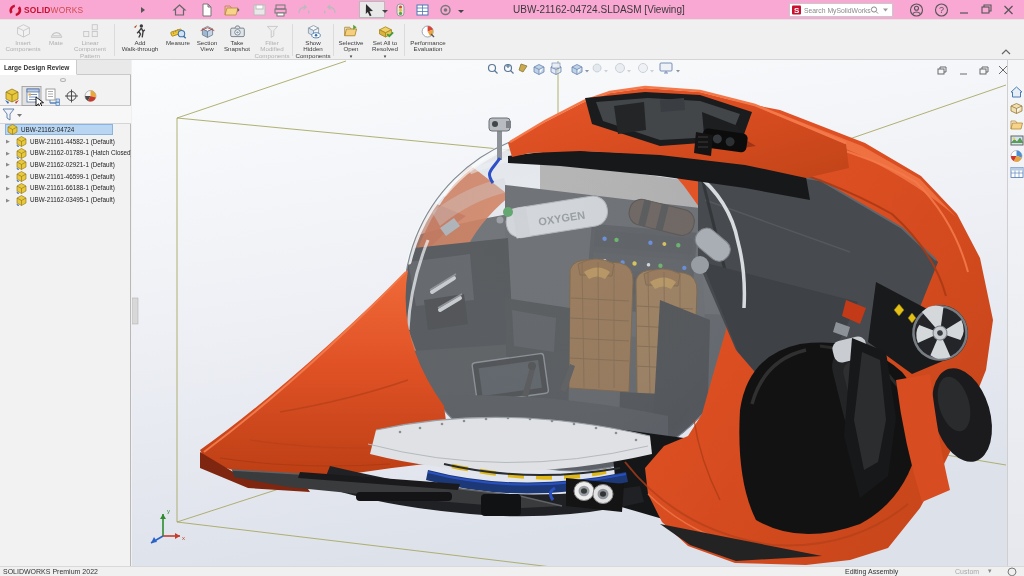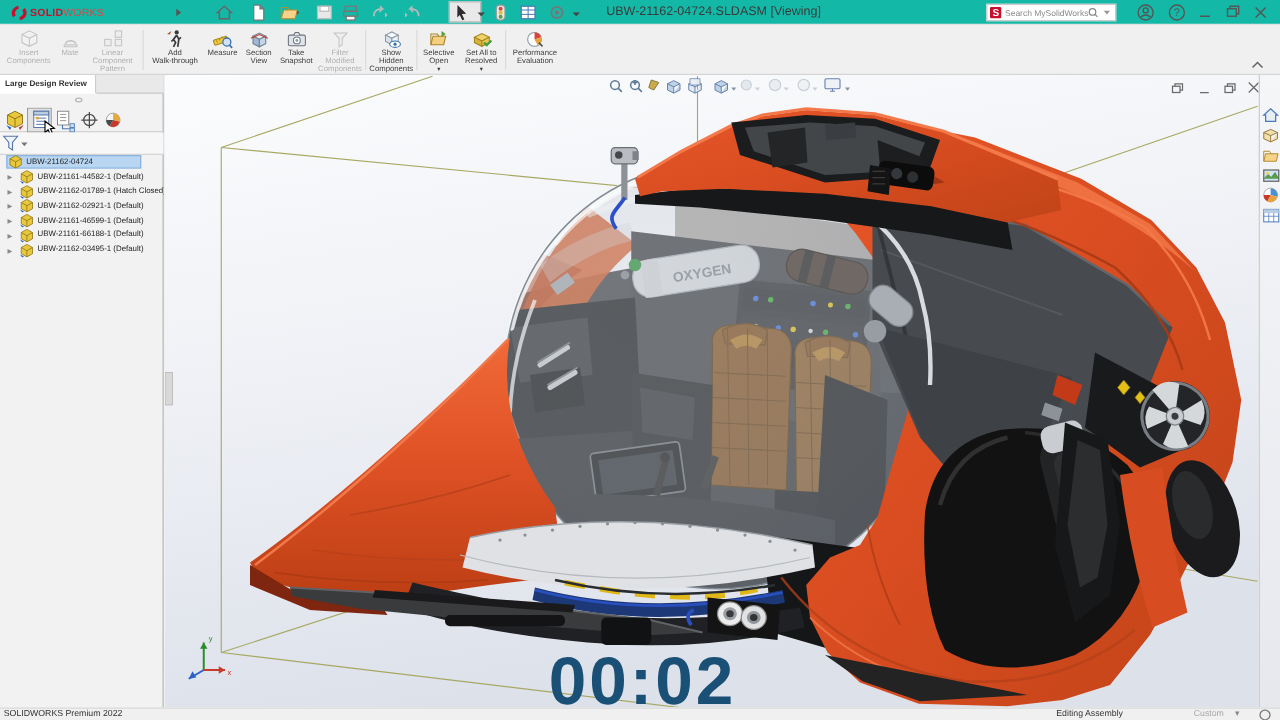--- a/index.html
+++ b/index.html
@@ -1,22 +1,22 @@
 <!DOCTYPE html>
 <html><head>
 <meta charset="utf-8">
 <style>
 * { margin:0; padding:0; box-sizing:border-box; }
 html,body { width:1024px; height:576px; overflow:hidden; font-family:"Liberation Sans", sans-serif; }
 #app { position:relative; width:1024px; height:576px; background:#f0f0f0; }
 
 
-#titlebar { position:absolute; left:0; top:0; width:1024px; height:20px; background:#14b8a6; border-bottom:1px solid #e3e3e3;text-align:right; }
+#titlebar { position:absolute; left:0; top:0; width:1024px; height:20px; background:#f9a8d4; border-bottom:1px solid #e3e3e3;text-align:right; }
 .swlogo { position:absolute; left:5px; top:3px; height:14px; }
-#titletext { position:absolute; left:485px; top:4px; font-size:10px; color:#3a3a3a; }
+#titletext { position:absolute; left:513px; top:4px; font-size:10px; color:#3a3a3a; }
 #searchbox { position:absolute; left:789px; top:3px; width:104px; height:14px; border:1px solid #c9c9c9; background:#fff; font-size:7.5px; color:#8a8a8a; }
 .tbico { position:absolute; top:2px; width:17px; height:16px; }
 
 
 #ribbon { position:absolute; left:0; top:20px; width:1024px; height:40px; background:#f0f0f0; border-bottom:1px solid #d5d5d5; overflow:hidden; }
 .rgroup-sep { position:absolute; top:4px; width:1px; height:32px; background:#dcdcdc; }
 .rbtn { position:absolute; top:3px; text-align:center; font-size:6.2px; color:#3c3c3c; line-height:1.03; }
 .rbtn.dis { color:#b0b0b0; }
 .rbtn .ric { display:block; margin:0 auto 0 auto; width:17px; height:17px; }
 
@@ -794,15 +794,14 @@
   <div id="statusbar">
     <span style="position:absolute; left:3px; top:1px;">SOLIDWORKS Premium 2022</span>
     <span style="position:absolute; left:845px; top:1px;">Editing Assembly</span>
     <span style="position:absolute; left:955px; top:1px; color:#a8a8a8;">Custom</span>
     <span style="position:absolute; left:988px; top:0px; color:#888;">▾</span>
     <svg style="position:absolute; left:1006px; top:0px;" width="12" height="10" viewBox="0 0 12 10">
         <path d="M2 5 a3 3 0 0 1 8 0 q0 3 -4 4 q-4 -1 -4 -4" fill="none" stroke="#777"></path>
       </svg>
   </div>
 
-  <div id="timer">00:02</div>
 
 </div>
 
 </body></html>

